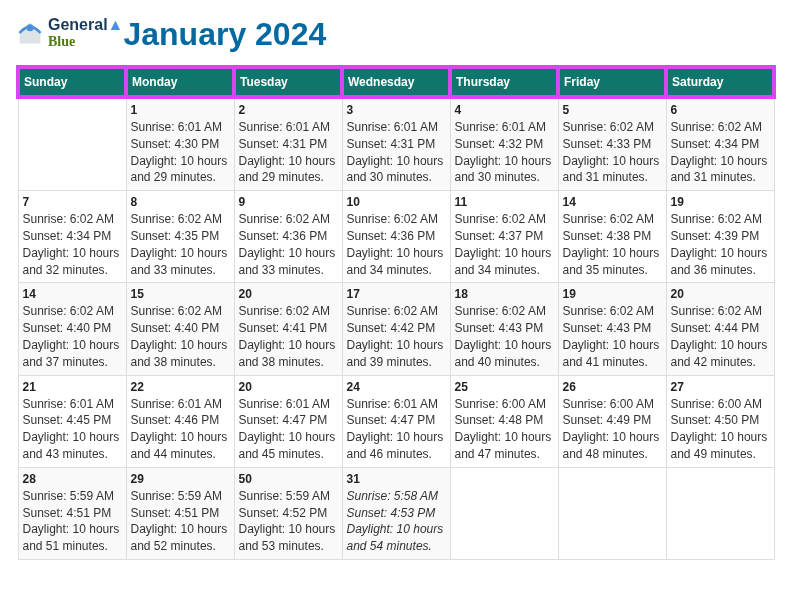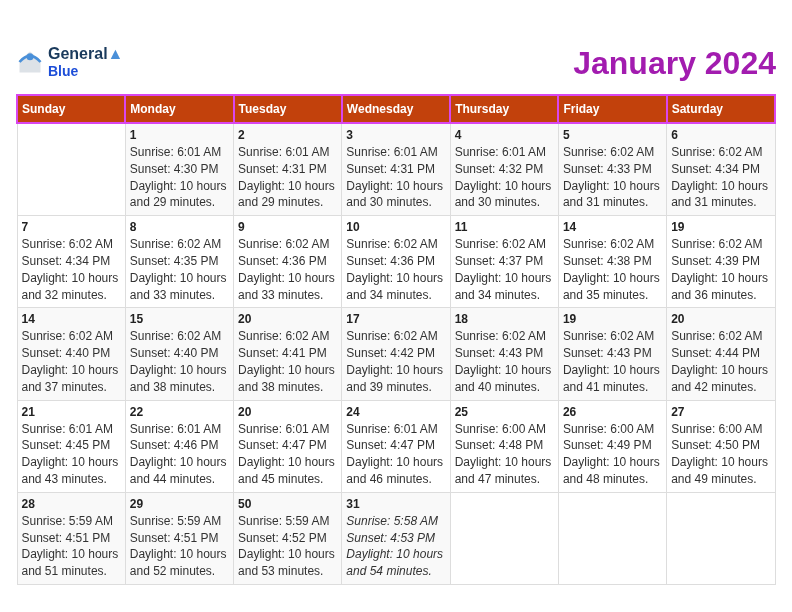--- a/index.html
+++ b/index.html
@@ -5,59 +5,58 @@
     * { box-sizing: border-box; margin: 0; padding: 0; }
     body {
       font-family: Arial, sans-serif;
       background: #fff;
       width: 792px;
       min-height: 612px;
       padding: 16px;
     }
     .header {
       display: flex;
-      justify-content: space-between;
+      justify-content: flex-start;
       align-items: flex-start;
       margin-bottom: 12px;
-      margin-top: 29px;
     }
     .logo {
       display: flex;
       align-items: center;
       gap: 4px;
     }
     .logo-icon {
       width: 28px;
       height: 28px;
     }
     .title-block {
       text-align: right;
     }
     .main-title {
       font-size: 32px;
       font-weight: bold;
-      color: #a21caf;
+      color: #0369a1;
     }
     .subtitle {
       font-size: 14px;
       color: #555;
     }
     table {
       width: 100%;
       border-collapse: collapse;
       font-size: 11px;
     }
     thead tr th {
-      background-color: #c2410c;
+      background-color: #0f766e;
       color: #fff;
       padding: 6px 4px;
       text-align: left;
       font-size: 12px;
       font-weight: bold;
-      border: 2px solid #d946ef;
+      border: 4px solid #d946ef;
     }
     tbody tr td {
       border: 1px solid #ddd;
       padding: 4px;
       vertical-align: top;
       width: calc(100% / 7);
       min-height: 70px;
       background: #fff;
     }
     tbody tr:nth-child(odd) td {
@@ -84,21 +83,21 @@
 <div class="header">
   <div class="logo">
     <svg class="logo-icon" viewBox="0 0 32 32">
       <rect x="0" y="0" width="32" height="32" fill="none"></rect>
       <polygon points="16,4 28,14 28,28 4,28 4,14" fill="#1a3a5c" opacity="0.15"></polygon>
       <path d="M4,16 Q16,2 28,16" fill="none" stroke="#4a90d9" stroke-width="3"></path>
       <circle cx="16" cy="10" r="4" fill="#4a90d9"></circle>
     </svg>
     <div>
       <div style="font-size:16px;font-weight:bold;color:#1a3a5c;">General<span style="color:#4a90d9;">▲</span></div>
-      <div style="font-size:14px;font-weight:bold;color:#1d4ed8;">Blue</div>
+      <div style="font-size:14px;font-weight:bold;color:#4d7c0f;font-family:Liberation Serif, serif;">Blue</div>
     </div>
   </div>
   <div class="title-block">
     <div class="main-title">January 2024</div>
   </div>
 </div>
 
 <table>
   <thead>
     <tr>

